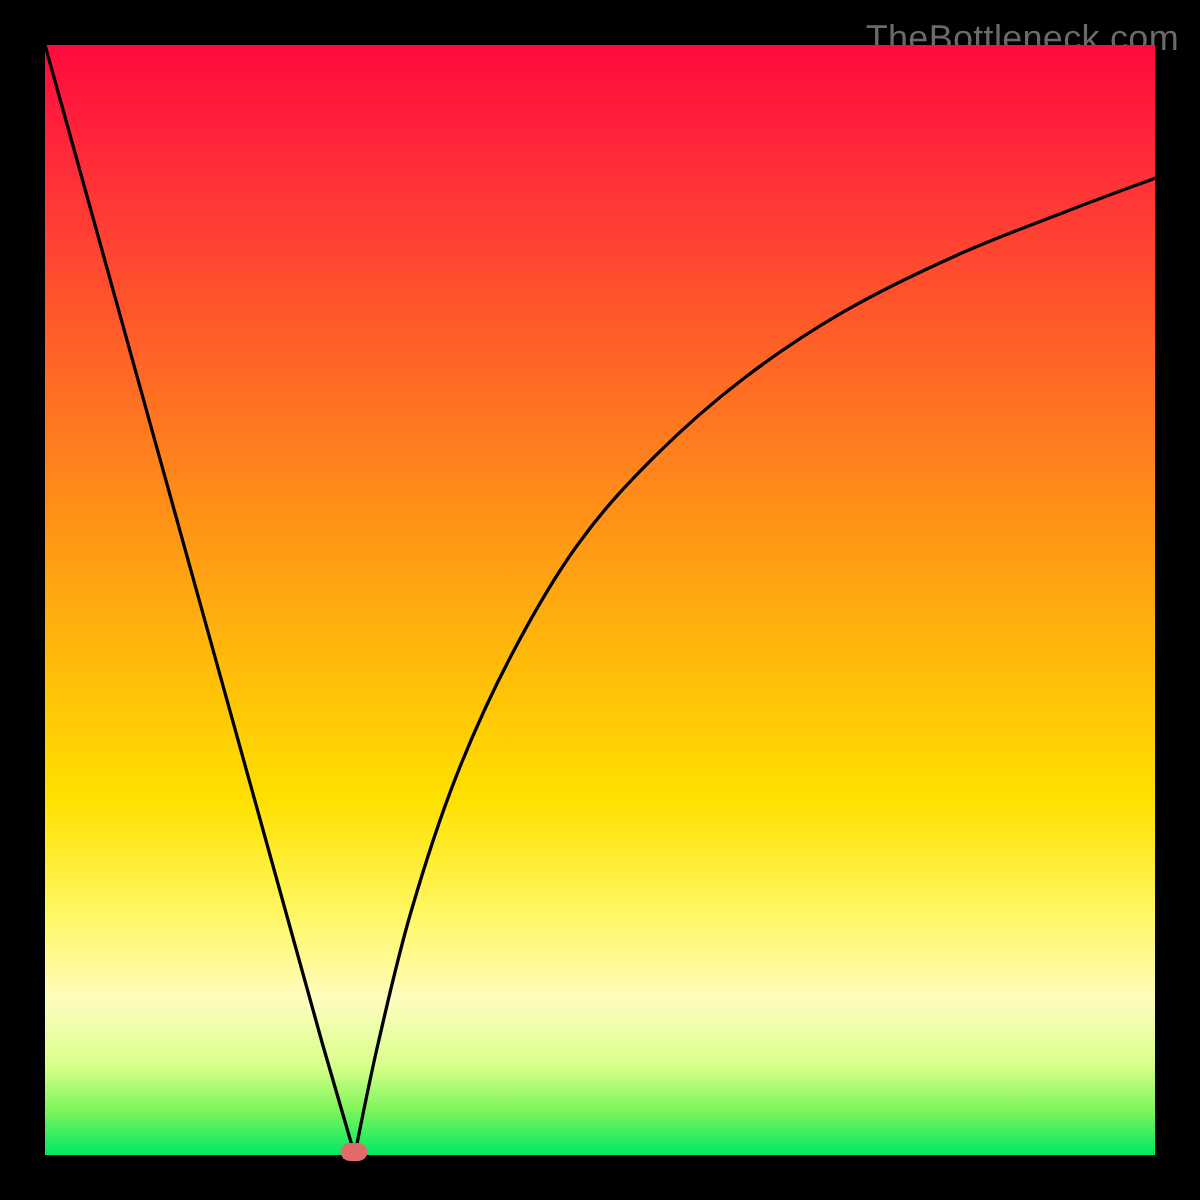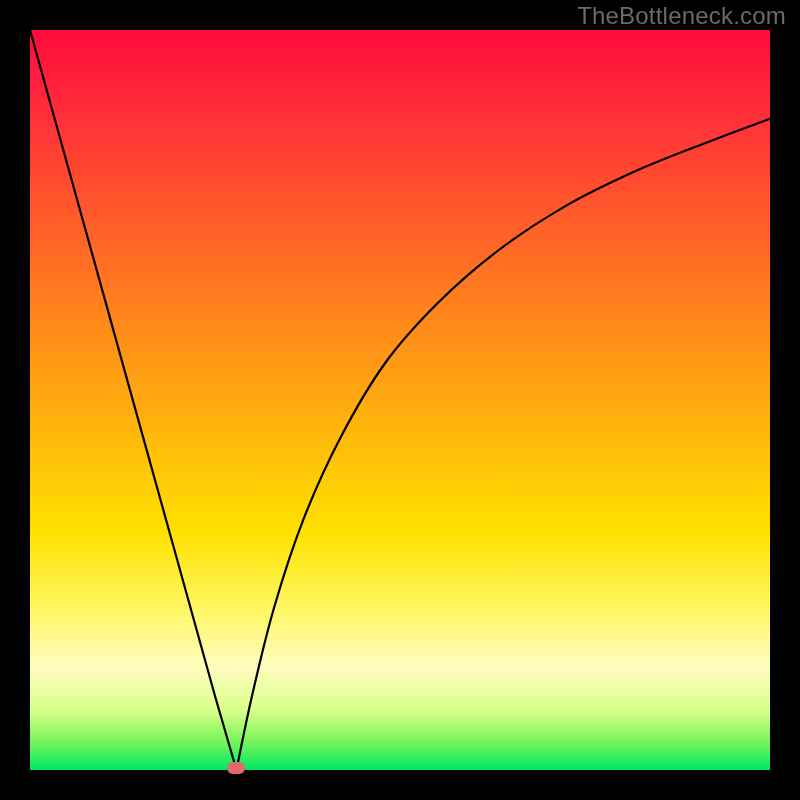--- a/index.html
+++ b/index.html
@@ -32,21 +32,21 @@
       #ffe100 68%,
       #fff760 78%,
       #fffcbe 86%,
       #d8ff8a 92%,
       #7cf55a 96%,
       #00e864 100%
     );
   }
   .watermark {
     position: absolute;
-    top: 2px;
+    top: 12px;
     right: 14px;
     color: #6a6a6a;
     font-size: 24px;
     letter-spacing: 0.2px;
     user-select: none;
   }
   svg.curve {
     position: absolute;
     left: 0;
     top: 0;

